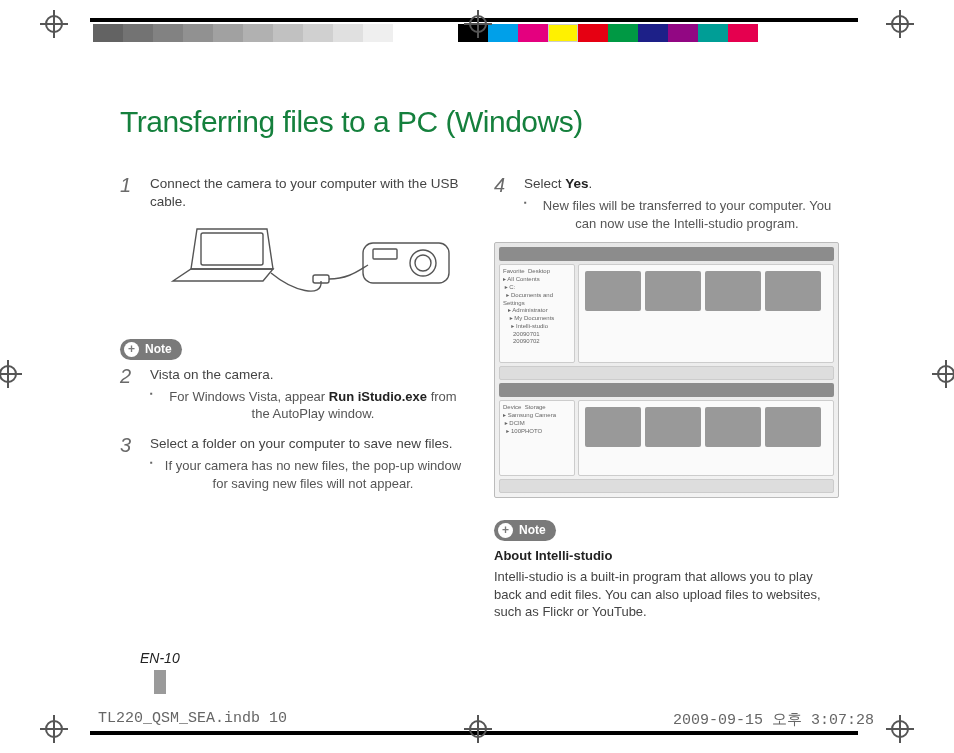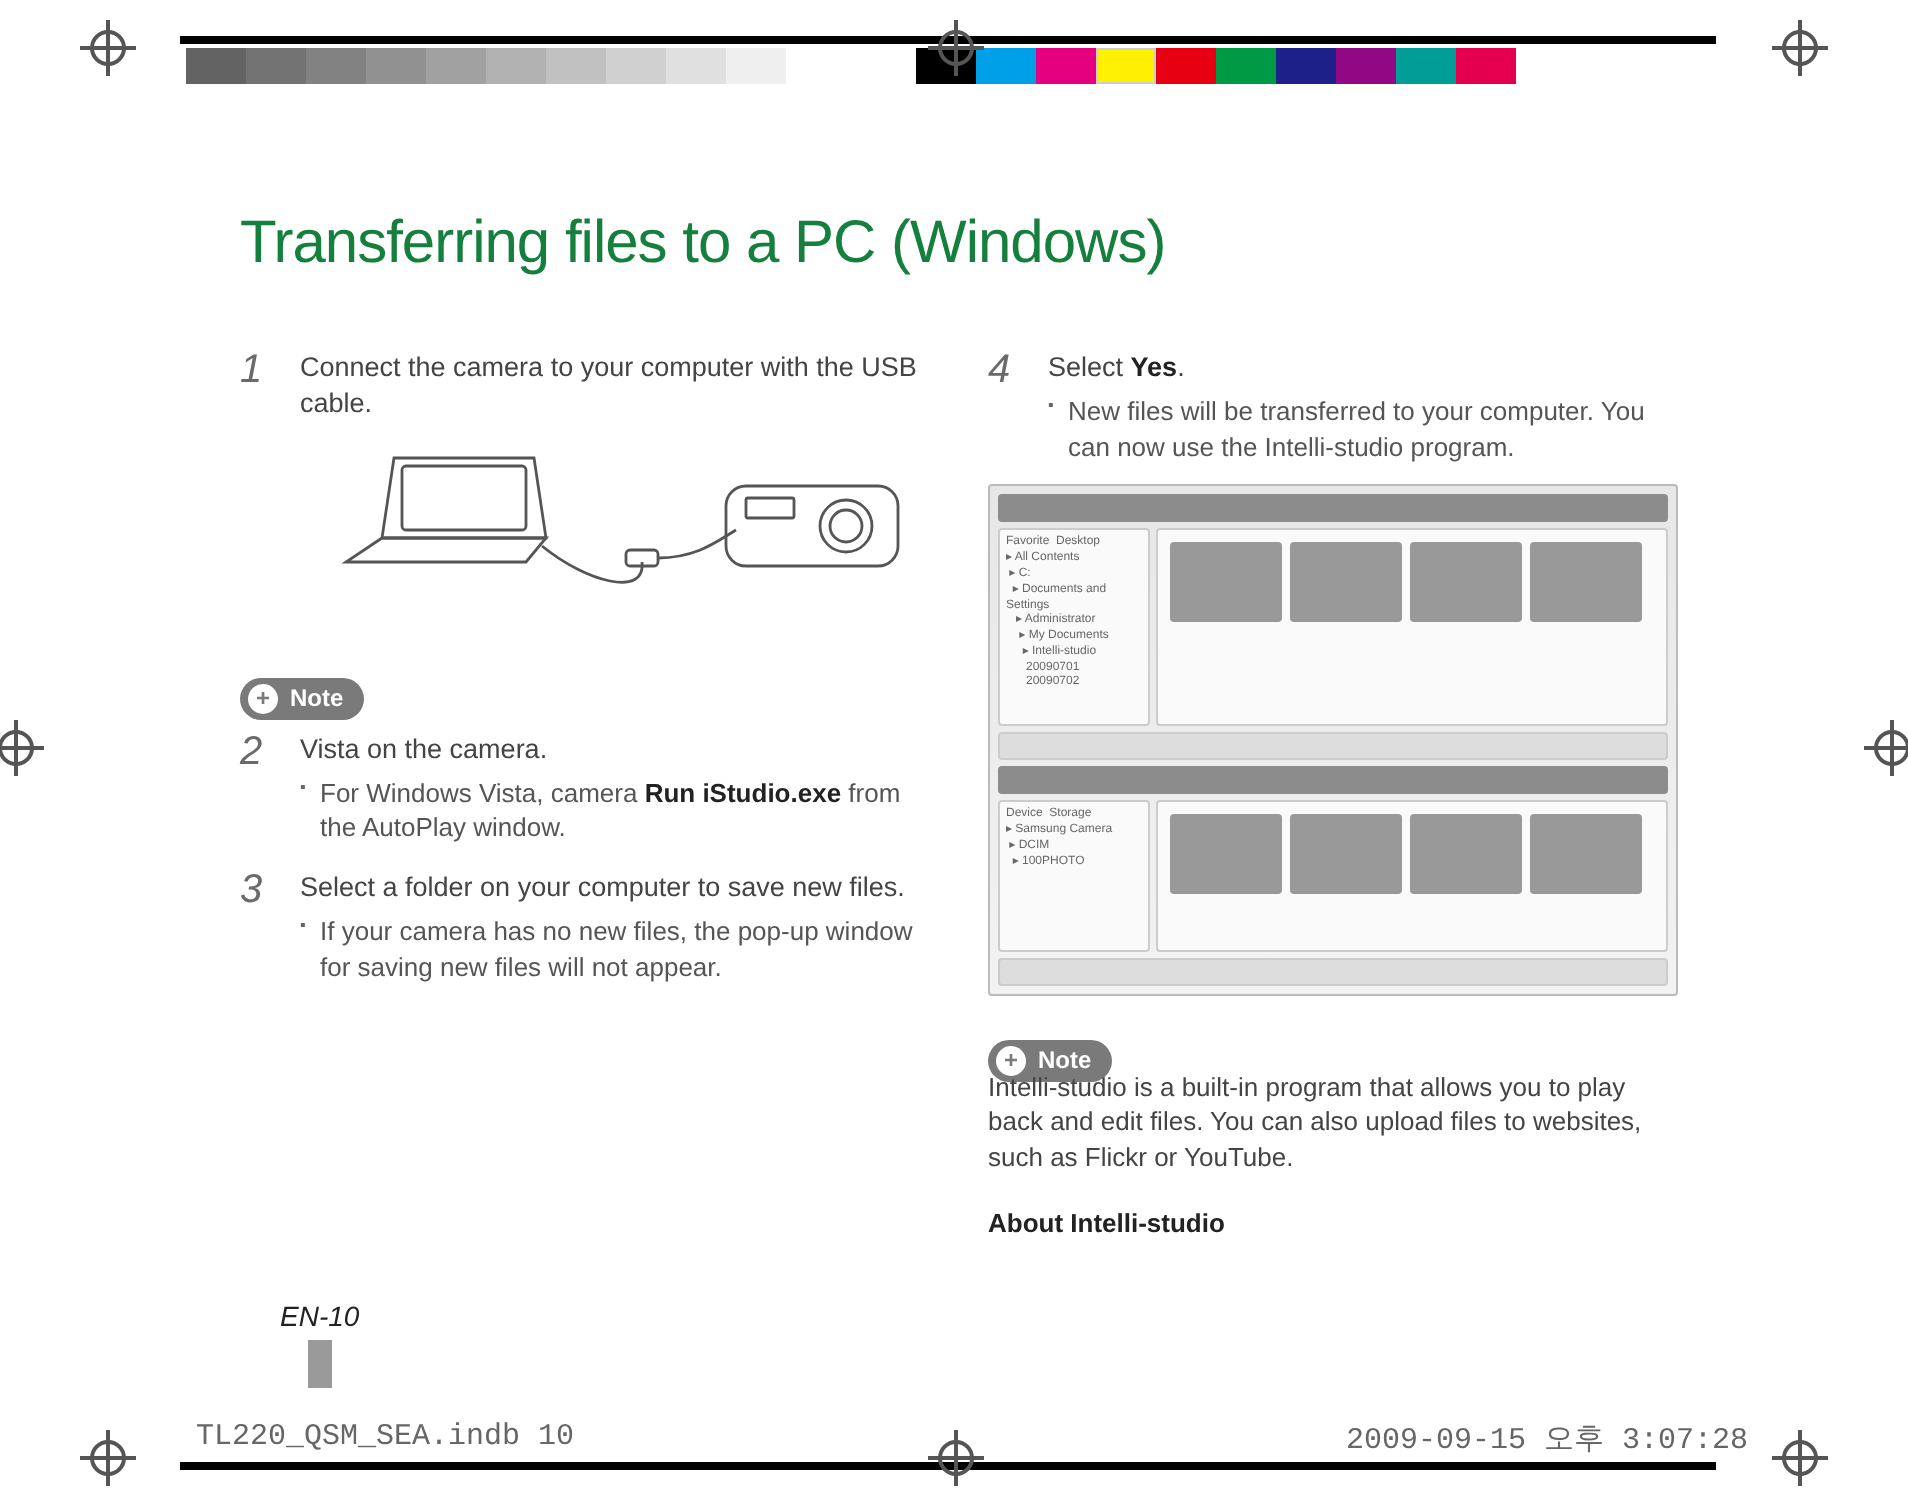--- a/index.html
+++ b/index.html
@@ -37,21 +37,21 @@
 
   .page { position:absolute; left:120px; top:105px; width:720px; }
   .title { font-size: 30px; font-weight: 300; letter-spacing: -0.5px; color:#15803d; margin-bottom: 36px; }
   .cols { display:flex; gap: 28px; }
   .col { width: 346px; font-size: 13.5px; line-height: 1.35; color:#444; }
   .step { display:flex; gap: 12px; margin-bottom: 8px; }
   .num { font-size: 20px; font-style: italic; font-weight: 300; color:#6a6a6a; width: 18px; line-height:1; }
   .step-body { flex:1; }
   .step-main { margin-bottom: 4px; }
   .sub { list-style:none; padding-left: 0; }
-  .sub li { position:relative; padding-left: 10px; margin-bottom: 2px; color:#555; font-size:13px;}
+  .sub li { position:relative; padding-left: 10px; margin-bottom: 2px; color:#555; font-size:13px;text-align:center;}
   .sub li::before { content:"▪"; position:absolute; left:0; top:1px; font-size:8px; color:#666; }
   b { font-weight:bold; color:#222; }
   .note-badge { display:inline-flex; align-items:center; background:#7a7a7a; color:#fff; border-radius:11px; padding:2px 10px 2px 4px; font-size:12px; font-weight:bold; margin: 12px 0 6px 0; }
   .note-badge .ico { width:15px; height:15px; border-radius:50%; background:#fff; color:#7a7a7a; font-weight:bold; font-size:12px; text-align:center; line-height:15px; margin-right:6px; }
   .note-text { font-size:13px; color:#444; margin-bottom: 16px; }
   .diagram { width: 310px; height: 92px; margin: 10px auto 6px; }
   .diagram svg { width:100%; height:100%; }
   .screenshot-ph { width:345px; height:256px; background: linear-gradient(#e7e7e7,#f2f2f2); border:1px solid #bbb; border-radius:2px; padding:4px; font-size:8px; color:#666; display:flex; flex-direction:column; gap:3px; margin-top:8px; }
   .ss-titlebar{height:14px;background:#8c8c8c;border-radius:2px;}
   .ss-row{flex:1;display:flex;gap:3px;}
@@ -152,21 +152,21 @@
         <span class="ico">+</span>
         <span>Note</span>
       </div>
 
       <div class="step">
         <div class="num">2</div>
         <div class="step-body">
           <div class="step-main">Vista on the camera.</div>
           <ul class="sub">
             <li>
-              <span>For Windows Vista, camera </span><b>Run iStudio.exe</b><span> from the AutoPlay window.</span>
+              <span>For Windows Vista, appear </span><b>Run iStudio.exe</b><span> from the AutoPlay window.</span>
             </li>
           </ul>
         </div>
       </div>
 
       <div class="step" style="margin-top:10px;">
         <div class="num">3</div>
         <div class="step-body">
           <div class="step-main">Select a folder on your computer to save new files.</div>
           <ul class="sub">
@@ -212,22 +212,22 @@
               <div class="thumb"></div>
           </div>
         </div>
         <div class="ss-bot"></div>
       </div>
 
       <div class="note-badge" style="margin-top:22px;">
         <span class="ico">+</span>
         <span>Note</span>
       </div>
+      <div class="note-text"><b>About Intelli-studio</b></div>
       <div class="note-text" style="margin-top:-12px;">Intelli-studio is a built-in program that allows you to play back and edit files. You can also upload files to websites, such as Flickr or YouTube.</div>
-      <div class="note-text"><b>About Intelli-studio</b></div>
     </div>
   </div>
 </div>
 
 <div class="pagenum-wrap">
   <span>EN-10</span>
   <div class="pagenum-bar"></div>
 </div>
 
 <div class="footer">

